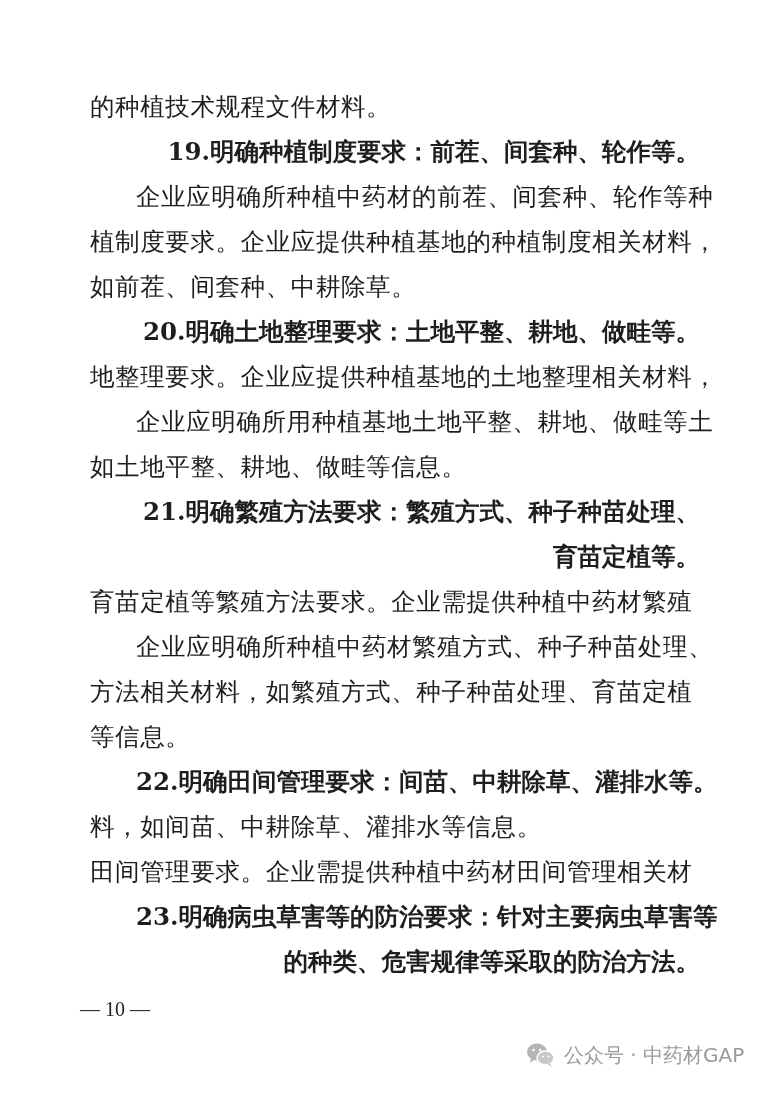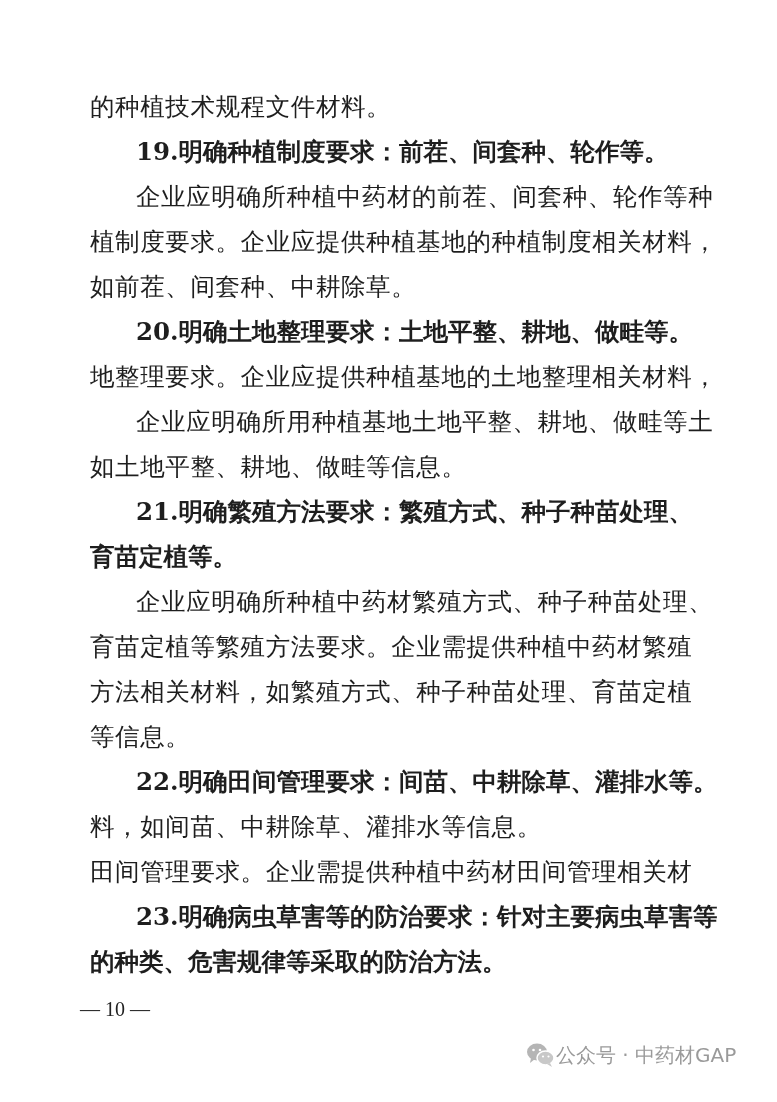--- a/index.html
+++ b/index.html
@@ -7,49 +7,49 @@
       width: 777px; height: 1102px; position: relative; overflow: hidden;
       font-family: "DejaVu Serif", "Liberation Serif", serif;
       color: #1e1e1e;
     }
     .page { position: absolute; left: 90px; top: 84px; width: 610px; }
     .line {
       font-size: 24.5px; line-height: 45px; height: 45px; white-space: nowrap;
       letter-spacing: 0.6px;
     }
     .indent { padding-left: 46px; }
-    .heading { font-weight: bold; letter-spacing: 0; }
+    .heading { font-weight: bold; letter-spacing: 0; text-align: right; }
     .pageno {
       position: absolute; left: 80px; top: 998px; font-size: 20px;
       font-family: "Liberation Serif", serif; color: #222;
     }
     .watermark {
       position: absolute; left: 526px; top: 1038px; height: 34px;
-      display: flex; align-items: center; 
+      display: flex; align-items: center; gap: 8px;
       font-family: "DejaVu Sans", sans-serif; font-size: 20px; color: #9a9a9a;
     }
     .wm-icon { width: 30px; height: 26px; position: relative; }
   </style>
 </head>
 <body>
 
 <div class="page">
   <div class="line">的种植技术规程文件材料。</div>
   <div class="line heading indent">19.明确种植制度要求：前茬、间套种、轮作等。</div>
   <div class="line indent">企业应明确所种植中药材的前茬、间套种、轮作等种</div>
   <div class="line">植制度要求。企业应提供种植基地的种植制度相关材料，</div>
   <div class="line">如前茬、间套种、中耕除草。</div>
   <div class="line heading indent">20.明确土地整理要求：土地平整、耕地、做畦等。</div>
   <div class="line">地整理要求。企业应提供种植基地的土地整理相关材料，</div>
   <div class="line indent">企业应明确所用种植基地土地平整、耕地、做畦等土</div>
   <div class="line">如土地平整、耕地、做畦等信息。</div>
   <div class="line heading indent">21.明确繁殖方法要求：繁殖方式、种子种苗处理、</div>
   <div class="line heading">育苗定植等。</div>
+  <div class="line">育苗定植等繁殖方法要求。企业需提供种植中药材繁殖</div>
   <div class="line indent">企业应明确所种植中药材繁殖方式、种子种苗处理、</div>
-  <div class="line">育苗定植等繁殖方法要求。企业需提供种植中药材繁殖</div>
   <div class="line">方法相关材料，如繁殖方式、种子种苗处理、育苗定植</div>
   <div class="line">等信息。</div>
   <div class="line heading indent">22.明确田间管理要求：间苗、中耕除草、灌排水等。</div>
   <div class="line">料，如间苗、中耕除草、灌排水等信息。</div>
   <div class="line">田间管理要求。企业需提供种植中药材田间管理相关材</div>
   <div class="line heading indent">23.明确病虫草害等的防治要求：针对主要病虫草害等</div>
   <div class="line heading">的种类、危害规律等采取的防治方法。</div>
 </div>
 
 <div class="pageno">— 10 —</div>

